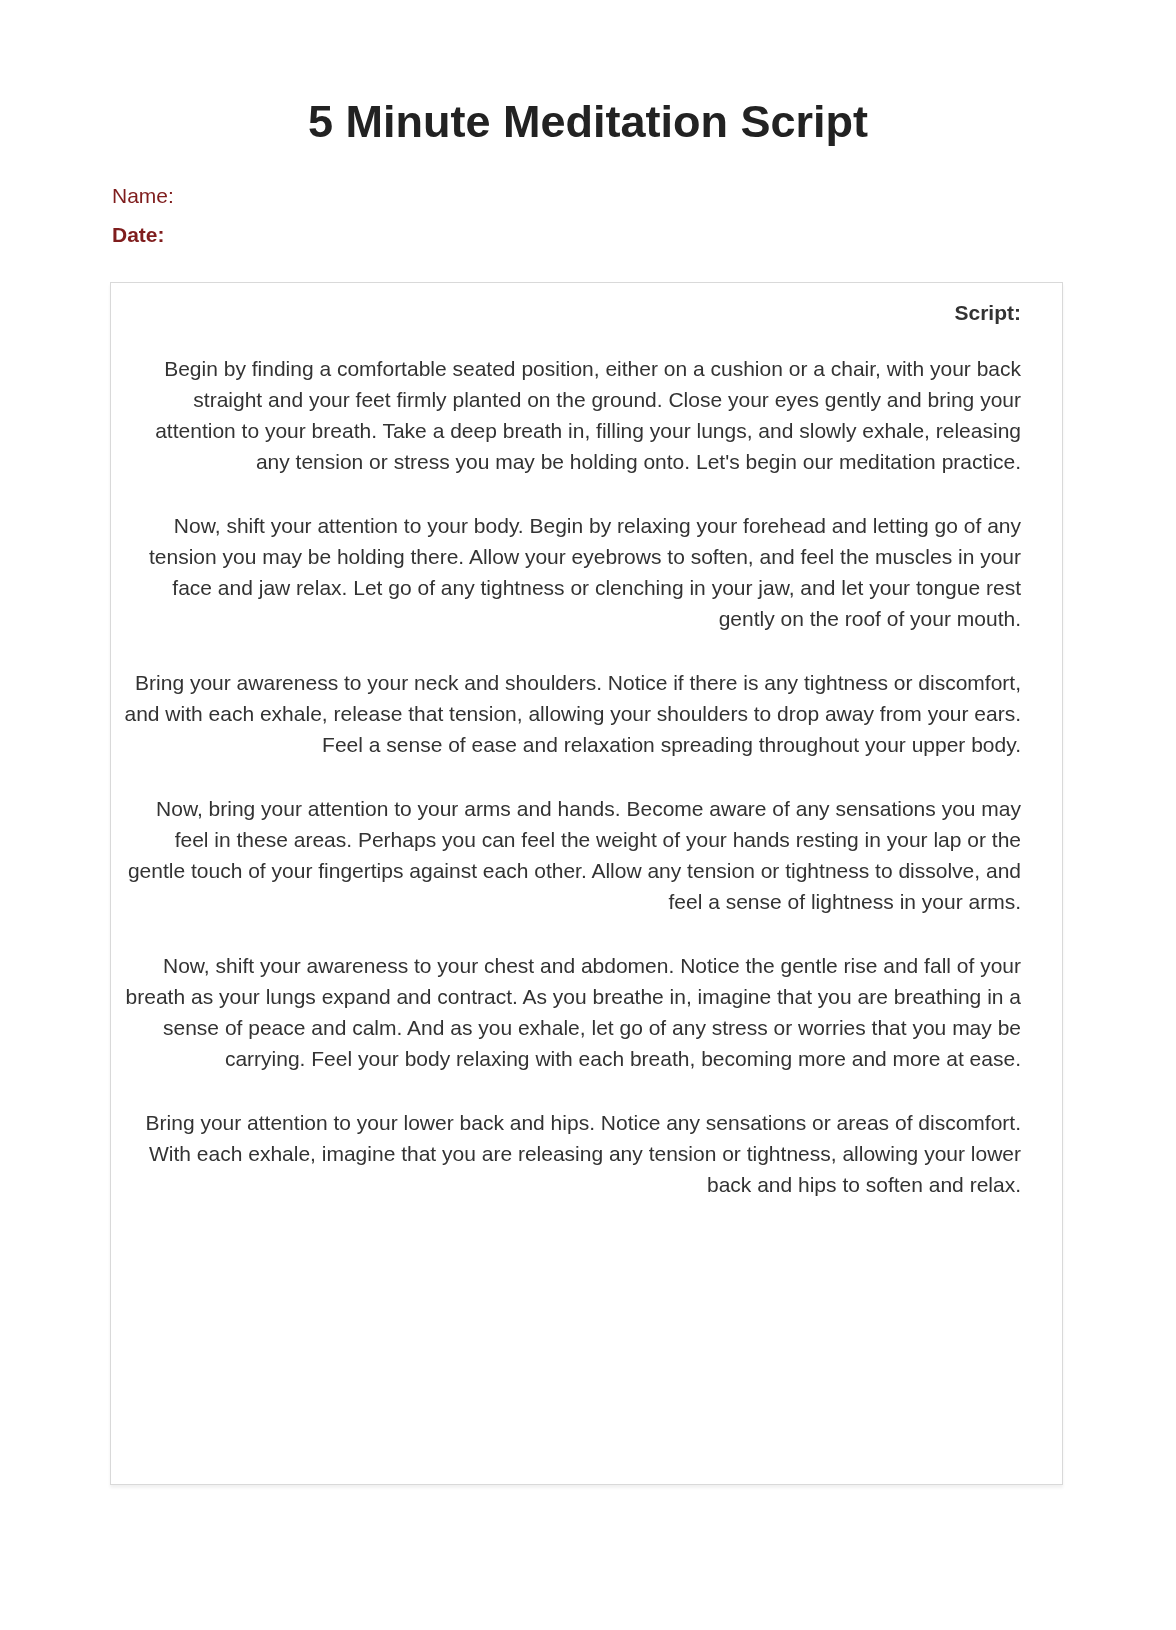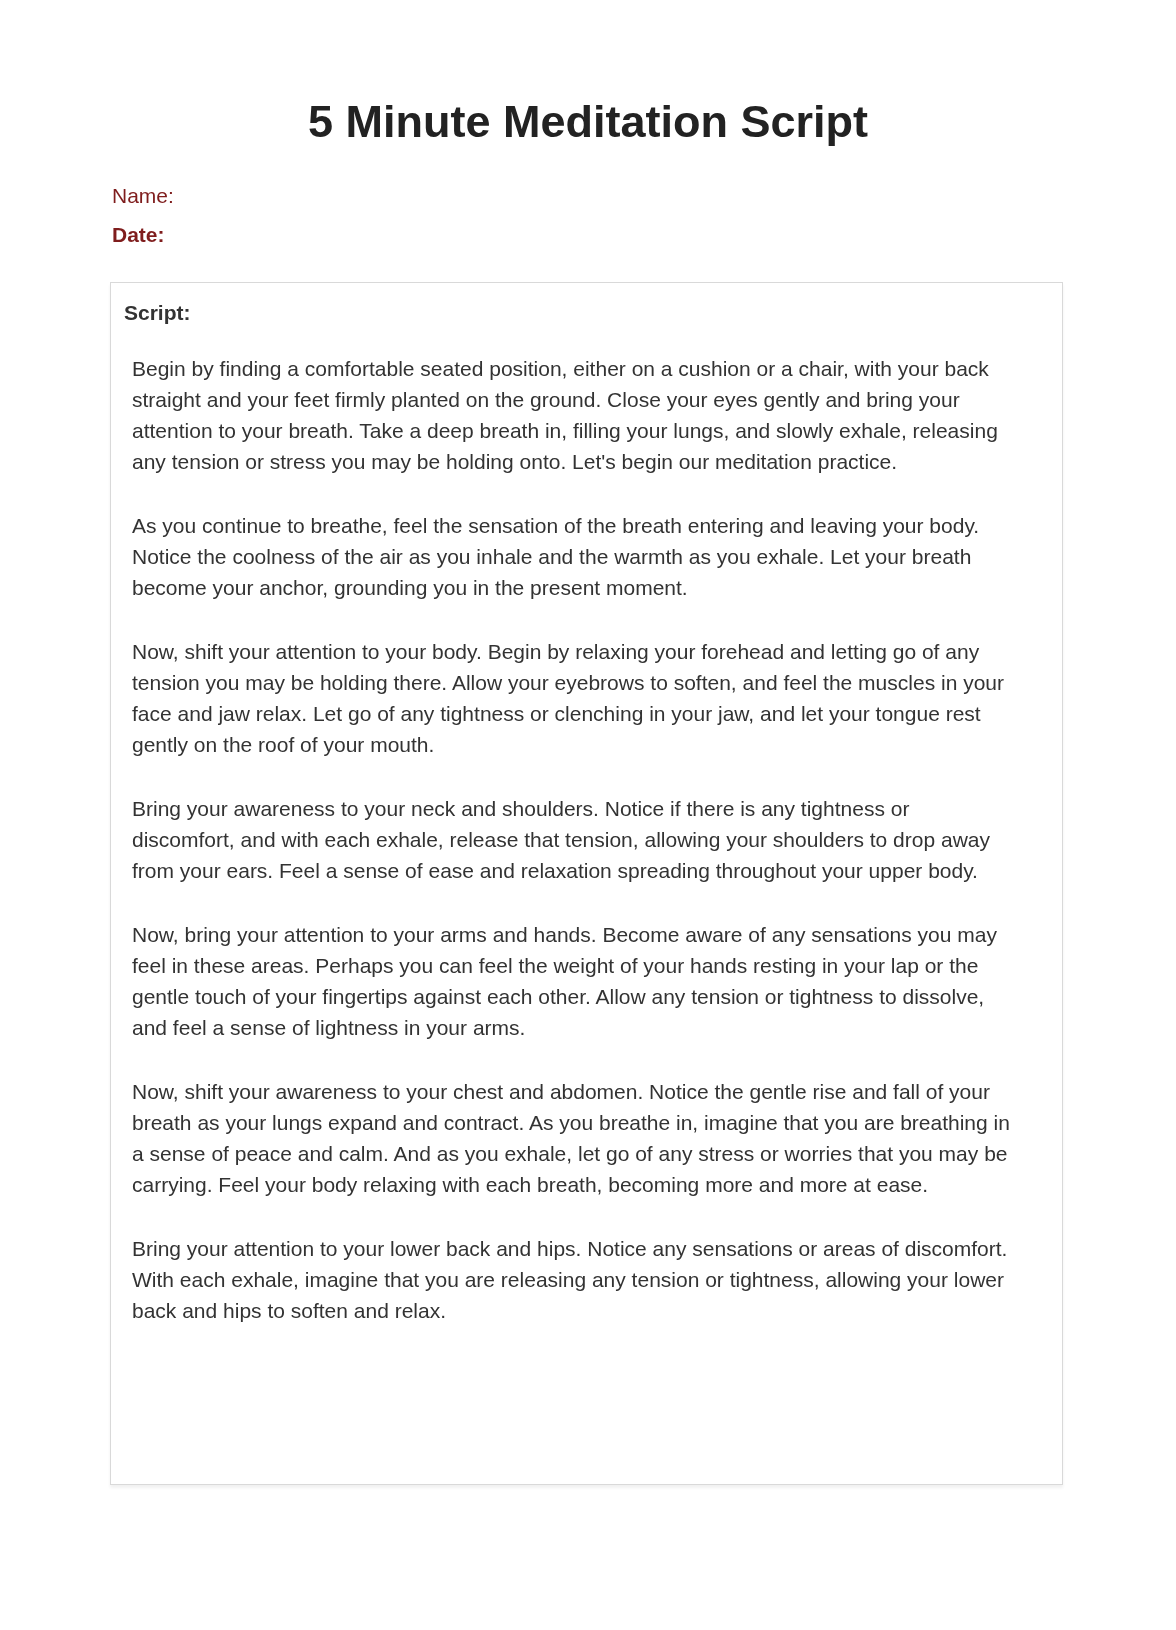--- a/index.html
+++ b/index.html
@@ -34,30 +34,31 @@
   .meta-field.name-row { margin-top: 38px; }
   .meta-field.date-row { margin-top: 15px; font-weight: bold; }
   .script-box {
     box-sizing: border-box;
     margin: 35px 113px 0 110px;
     min-height: 1203px;
     border: 1px solid #d9d9d9;
     padding: 14px 41px 24px 13px;
     background: #ffffff;
     box-shadow: 0 3px 3px rgba(0,0,0,0.06);
+    text-align: right;
   }
   .script-heading {
     margin: 0 0 25px 0;
     font-size: 21px;
     line-height: 31px;
     font-weight: bold;
     color: #333333;
   }
   .script-paragraph {
-    margin: 8px;
+    margin: 0;
     font-size: 21px;
     line-height: 31px;
     color: #333333;
   }
   .script-paragraph + .script-paragraph {
     margin-top: 33px;
   }
 </style>
 </head>
 <body>
@@ -72,21 +73,20 @@
 
   <div class="meta-field date-row">
     <span>Date:</span>
   </div>
 
   <div class="script-box">
     <div class="script-heading">Script:</div>
 
     <p class="script-paragraph">Begin by finding a comfortable seated position, either on a cushion or a chair, with your back straight and your feet firmly planted on the ground. Close your eyes gently and bring your attention to your breath. Take a deep breath in, filling your lungs, and slowly exhale, releasing any tension or stress you may be holding onto. Let's begin our meditation practice.</p>
 
-    <p class="script-paragraph">As you continue to breathe, feel the sensation of the breath entering and leaving your body. Notice the coolness of the air as you inhale and the warmth as you exhale. Let your breath become your anchor, grounding you in the present moment.</p>
 
     <p class="script-paragraph">Now, shift your attention to your body. Begin by relaxing your forehead and letting go of any tension you may be holding there. Allow your eyebrows to soften, and feel the muscles in your face and jaw relax. Let go of any tightness or clenching in your jaw, and let your tongue rest gently on the roof of your mouth.</p>
 
     <p class="script-paragraph">Bring your awareness to your neck and shoulders. Notice if there is any tightness or discomfort, and with each exhale, release that tension, allowing your shoulders to drop away from your ears. Feel a sense of ease and relaxation spreading throughout your upper body.</p>
 
     <p class="script-paragraph">Now, bring your attention to your arms and hands. Become aware of any sensations you may feel in these areas. Perhaps you can feel the weight of your hands resting in your lap or the gentle touch of your fingertips against each other. Allow any tension or tightness to dissolve, and feel a sense of lightness in your arms.</p>
 
     <p class="script-paragraph">Now, shift your awareness to your chest and abdomen. Notice the gentle rise and fall of your breath as your lungs expand and contract. As you breathe in, imagine that you are breathing in a sense of peace and calm. And as you exhale, let go of any stress or worries that you may be carrying. Feel your body relaxing with each breath, becoming more and more at ease.</p>
 
     <p class="script-paragraph">Bring your attention to your lower back and hips. Notice any sensations or areas of discomfort. With each exhale, imagine that you are releasing any tension or tightness, allowing your lower back and hips to soften and relax.</p>

